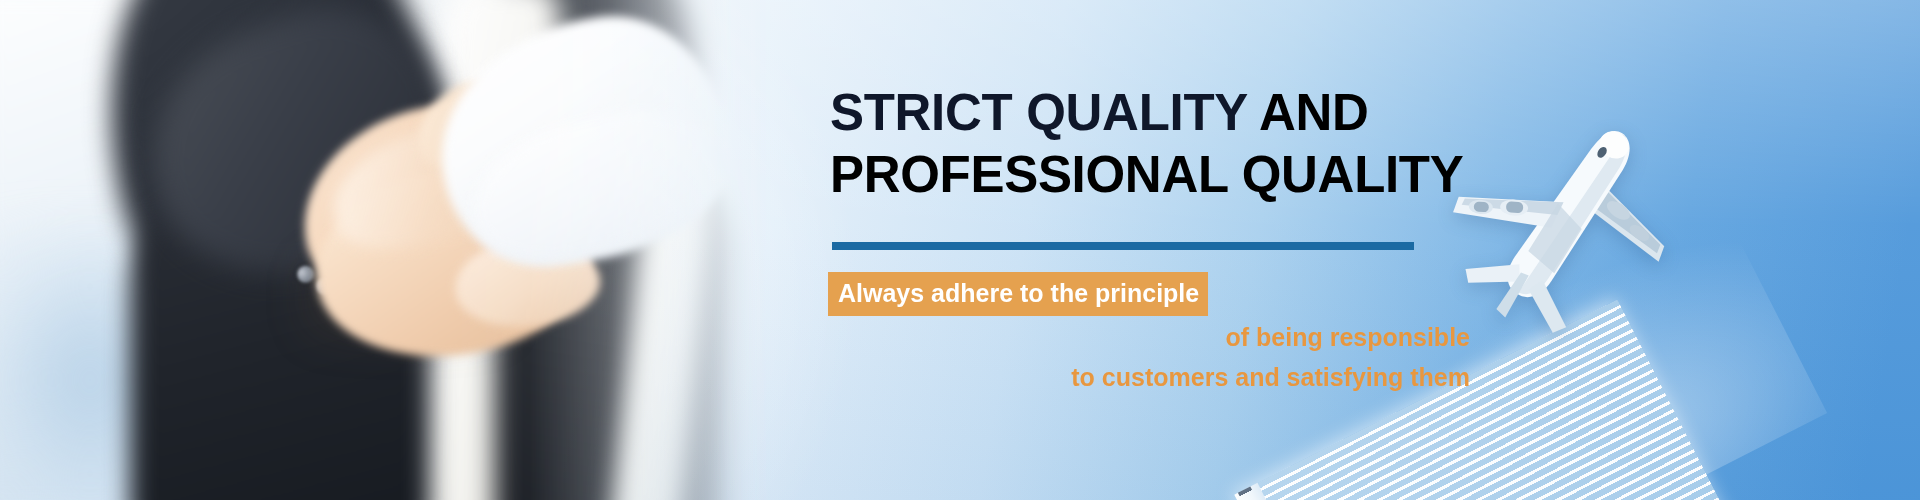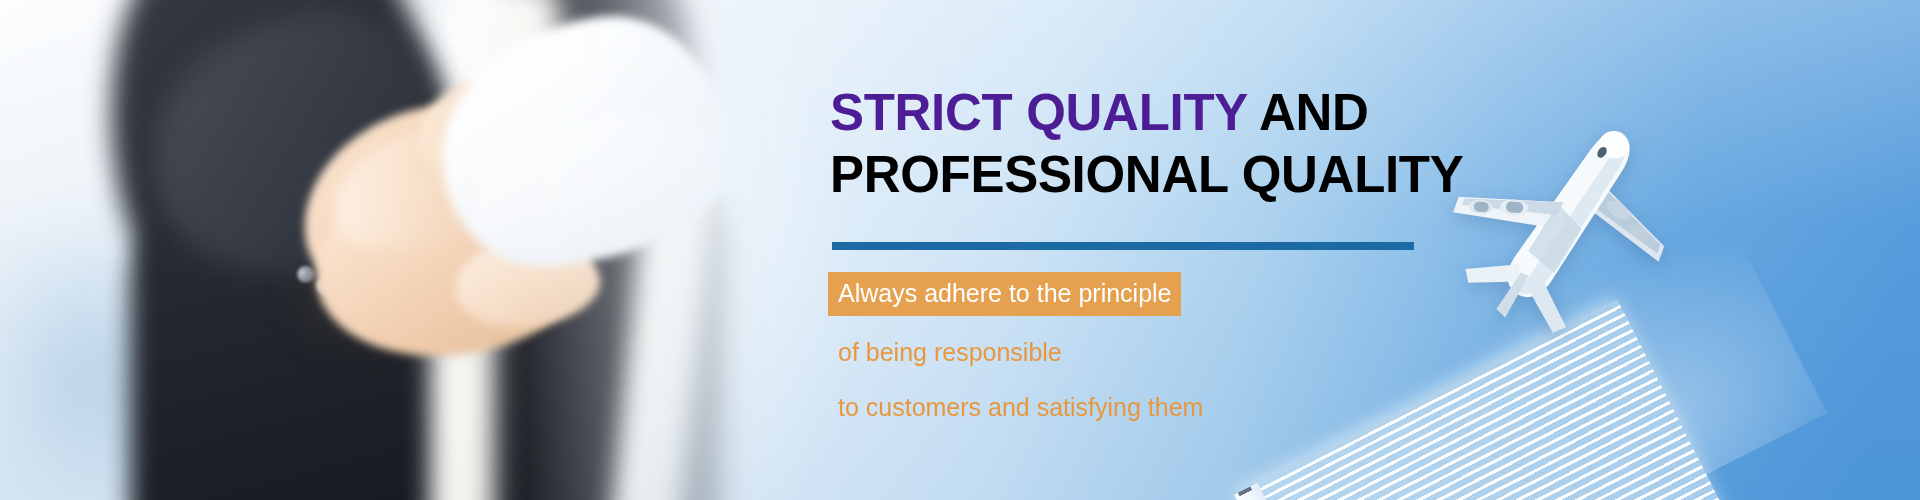--- a/index.html
+++ b/index.html
@@ -263,52 +263,53 @@
   .headline {
     position: absolute;
     left: 0; top: 82px;
     margin: 0;
     font-size: 51px;
     line-height: 62px;
     font-weight: 700;
     letter-spacing: -0.3px;
     white-space: nowrap;
   }
-  .hl-accent { color: #4c1d95; }
+  .hl-accent { color: #0f172a; }
   .hl-dark   { color: #000000; }
 
   .divider {
     position: absolute;
     left: 2px; top: 242px;
     width: 582px; height: 8px;
     background: #1b6aa3;
   }
 
   .sub {
     position: absolute;
     left: 0; top: 272px;
     width: 640px;
   }
   .sub-line {
     font-size: 25px;
     line-height: 37px;
-    font-weight: 400;
+    font-weight: 700;
     color: #e8973f;
     white-space: nowrap;
+    text-align: right;
   }
   .sub-line.hi {
     display: inline-block;
     background: #e5a14f;
     color: #ffffff;
     padding: 3px 9px 4px 10px;
     margin-left: -2px;
   }
   .sub-line.plain {
     padding-left: 8px;
-    margin-top: 18px;
+    margin-top: 3px;
   }
 </style>
 </head>
 <body>
 
 <div id="banner">
 
   <div class="sky-base"></div>
   <div class="sky-left-white"></div>
   <div class="sky-top-wash"></div>

